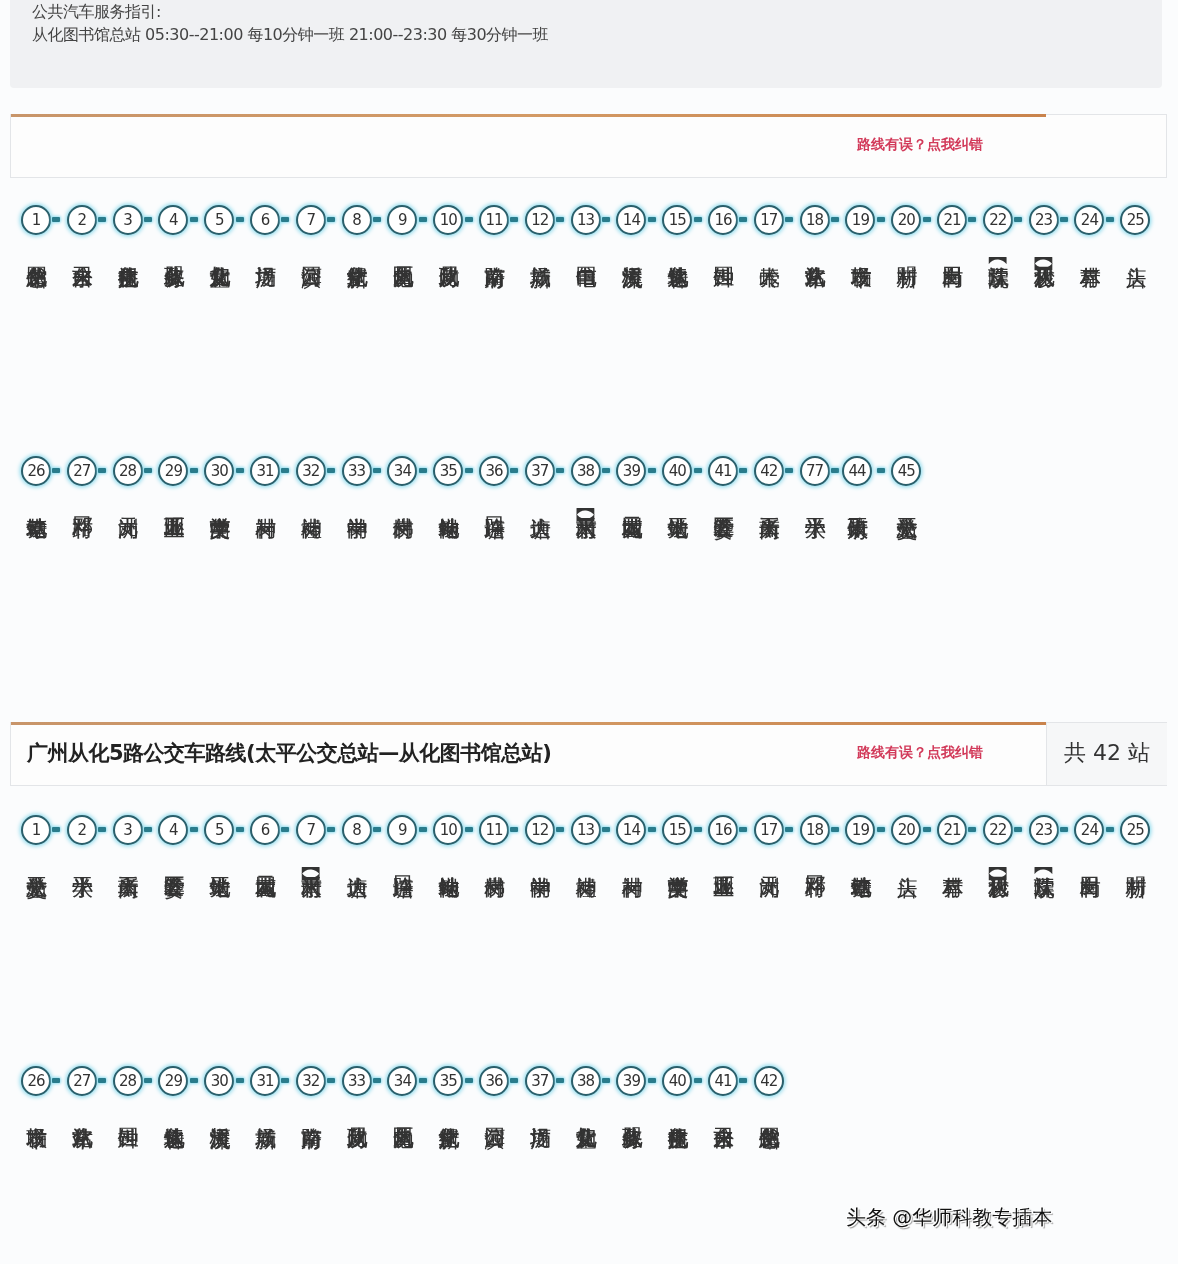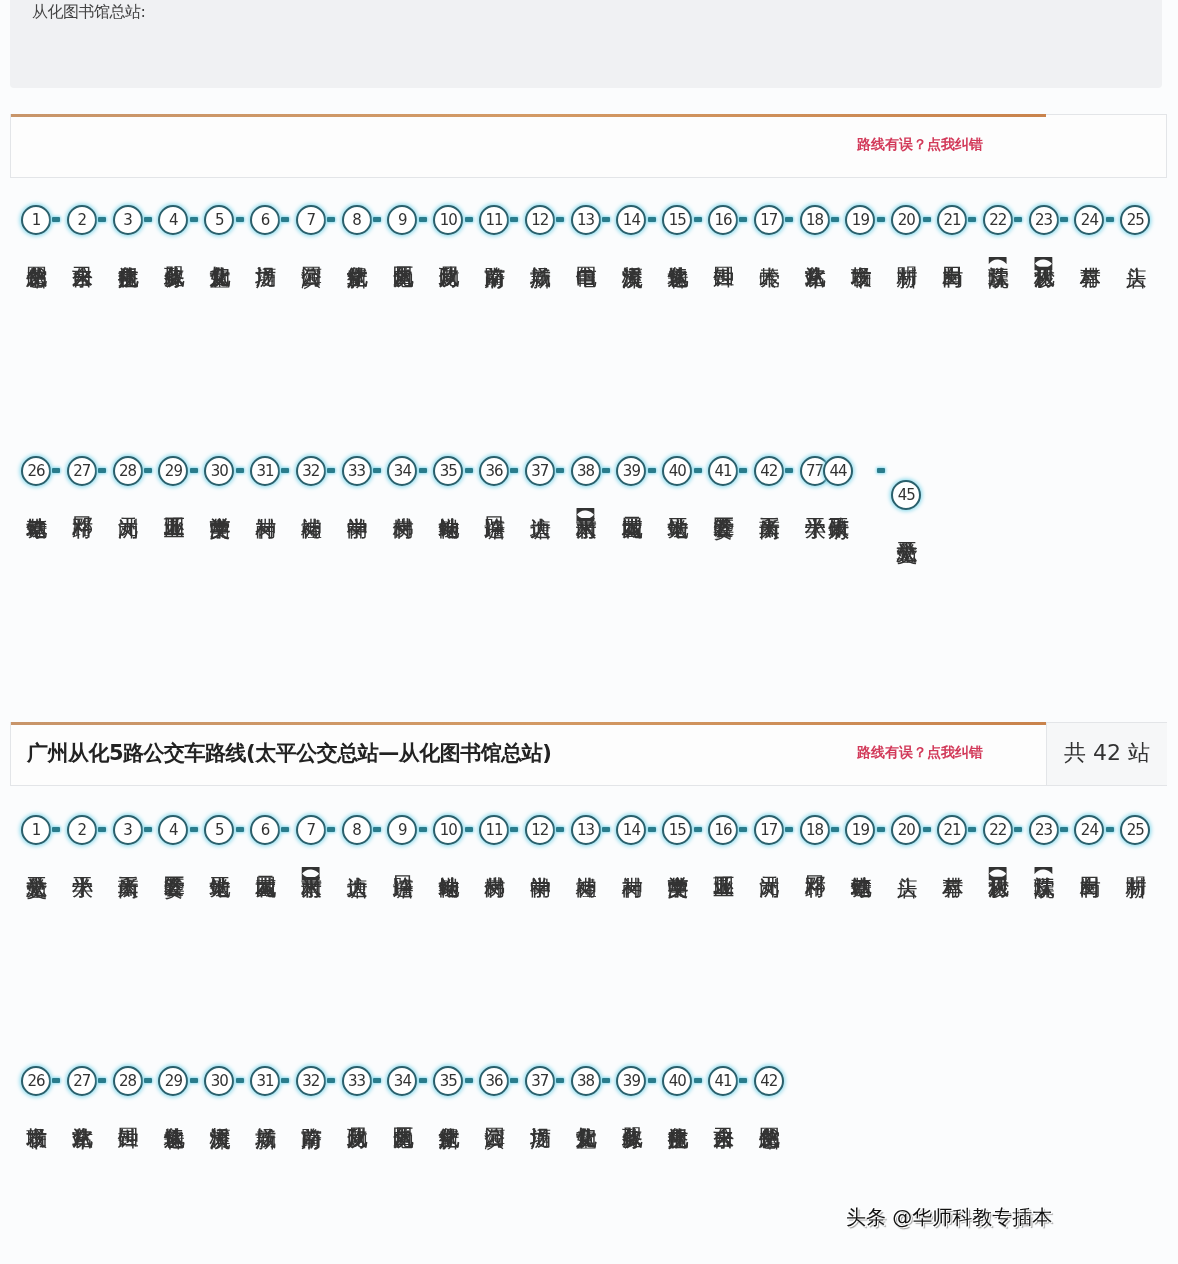--- a/index.html
+++ b/index.html
@@ -66,21 +66,22 @@
   }
   .watermark {
     position:absolute; left:846px; top:1204px; font-size:20px; color:#111;
     white-space:nowrap; text-shadow:1px 1px 0 #fff, -1px -1px 0 #fff, 2px 2px 1px #999;
   }
 </style>
 </head>
 <body>
 
 <div class="notice">
-  <div class="line" style="top:2px">从化图书馆总站:</div>
+  <div class="line" style="top:2px">公共汽车服务指引:</div>
+  <div class="line" style="top:25px">从化图书馆总站 05:30--21:00 每10分钟一班 21:00--23:30 每30分钟一班</div>
 </div>
 
 <div class="route-header" style="top:114px">
   <div class="topbar"></div>
   <div class="report">路线有误？点我纠错</div>
 </div>
 
 <div class="stops-row" style="top:205px">
     <div class="stop" style="left: 0px;"><div class="circle">1</div><div class="label">从化图书馆总</div></div>
     <div class="connector" style="left: 32.3px;"></div>
@@ -162,23 +163,23 @@
     <div class="stop" style="left: 595.4px;"><div class="circle">39</div><div class="label">大城云山花园</div></div>
     <div class="connector" style="left: 627.7px;"></div>
     <div class="stop" style="left: 641.2px;"><div class="circle">40</div><div class="label">地铁太平站</div></div>
     <div class="connector" style="left: 673.5px;"></div>
     <div class="stop" style="left: 687px;"><div class="circle">41</div><div class="label">开发区管委会</div></div>
     <div class="connector" style="left: 719.3px;"></div>
     <div class="stop" style="left: 732.8px;"><div class="circle">42</div><div class="label">太平工商所</div></div>
     <div class="connector" style="left: 765.1px;"></div>
     <div class="stop" style="left: 778.6px;"><div class="circle">77</div><div class="label">太平小学</div></div>
     <div class="connector" style="left: 810.9px;"></div>
-    <div class="stop" style="left: 802px;"><div class="circle">44</div><div class="label">太平镇政府</div></div>
+    <div class="stop" style="left: 821px;"><div class="circle">44</div><div class="label">太平镇政府</div></div>
     <div class="connector" style="left: 856.7px;"></div>
-    <div class="stop" style="left: 870.2px; margin-top: 24px;"><div class="circle">45</div><div class="label">太平公交总站</div></div>
+    <div class="stop" style="left: 870.2px;"><div class="circle">45</div><div class="label">太平公交总站</div></div>
   </div>
 
 <div class="route-header" style="top:722px">
   <div class="topbar"></div>
   <div class="title">广州从化5路公交车路线(太平公交总站—从化图书馆总站)</div>
   <div class="report">路线有误？点我纠错</div>
   <div class="count">共 42 站</div>
 </div>
 
 <div class="stops-row" style="top:815px">

